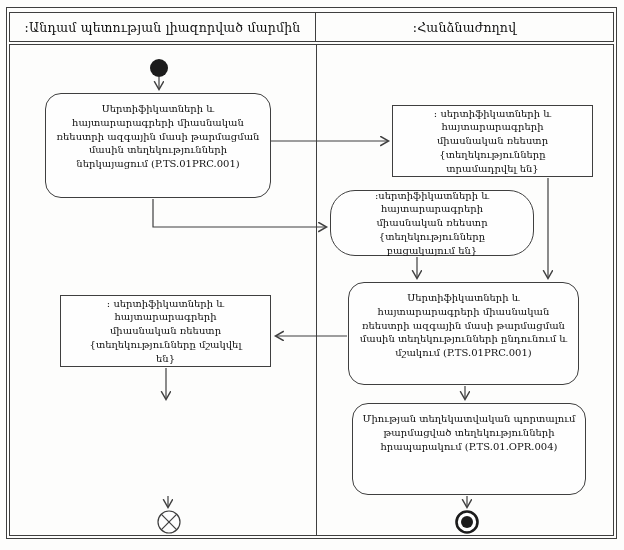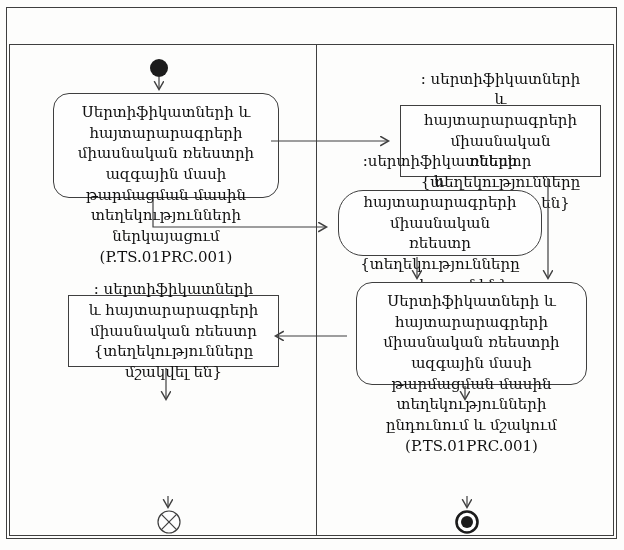--- a/index.html
+++ b/index.html
@@ -25,53 +25,58 @@
   .content-row {
     position:absolute; left:9px; top:44px; width:605px; height:492px;
     border:1px solid #3f3f3f; box-sizing:border-box;
   }
   .lane-divider {
     position:absolute; left:306px; top:0; width:1px; height:100%;
     background:#3f3f3f;
   }
   .node {
     position:absolute; border:1px solid #3f3f3f; background:#fefefe;
-    box-sizing:border-box; font-size:15px; line-height:1.38;
-    text-align:center; z-index:2;margin-left:8px;
+    box-sizing:border-box; font-size:10px; line-height:1.38;
+    text-align:center; z-index:2;
   }
   .action { border-radius:16px; padding:8px 8px 0 8px; }
   .object {
     display:flex; align-items:center; justify-content:center;
     padding:4px 19px;
   }
   .edges { position:absolute; left:0; top:0; z-index:3; pointer-events:none; }
 </style>
 </head>
 <body>
 
 <div class="canvas">
 
   <div class="frame-outer"></div>
 
+  <div class="header-row">
+    <div class="header-cell left">:Անդամ պետության լիազորված մարմին</div>
+    <div class="header-cell right">:Հանձնաժողով</div>
+  </div>
 
   <div class="content-row">
     <div class="lane-divider"></div>
   </div>
 
   <div class="node action" style="left:45px; top:93px; width:226px; height:105px;">Սերտիֆիկատների և հայտարարագրերի միասնական ռեեստրի ազգային մասի թարմացման մասին տեղեկությունների ներկայացում (P.TS.01PRC.001)</div>
 
   <div class="node object" style="left:60px; top:295px; width:211px; height:72px;">: սերտիֆիկատների և հայտարարագրերի միասնական ռեեստր {տեղեկությունները մշակվել են}</div>
 
 
   <div class="node object" style="left:392px; top:105px; width:201px; height:72px;">: սերտիֆիկատների և հայտարարագրերի միասնական ռեեստր {տեղեկությունները տրամադրվել են}</div>
 
   <div class="node object" style="left:330px; top:190px; width:204px; height:66px;border-radius:25px;">:սերտիֆիկատների և հայտարարագրերի միասնական ռեեստր {տեղեկությունները բացակայում են}</div>
 
   <div class="node action" style="left:348px; top:282px; width:231px; height:103px;">Սերտիֆիկատների և հայտարարագրերի միասնական ռեեստրի ազգային մասի թարմացման մասին տեղեկությունների ընդունում և մշակում (P.TS.01PRC.001)</div>
 
+  <div class="node action" style="left:352px; top:403px; width:234px; height:92px;">Միության տեղեկատվական պորտալում թարմացված տեղեկությունների հրապարակում (P.TS.01.OPR.004)</div>
 
   <svg class="edges" width="624" height="550" viewBox="0 0 624 550">
     <defs>
       <marker id="arr" markerWidth="9" markerHeight="9" refX="6.5" refY="4" orient="auto">
         <path d="M0,0 L7,4 L0,8" fill="none" stroke="#3f3f3f" stroke-width="1.2"></path>
       </marker>
     </defs>
 
     <circle cx="159" cy="68" r="9" fill="#1c1c1c"></circle>
     <line x1="159" y1="77" x2="159" y2="89" stroke="#3f3f3f" stroke-width="1.2" marker-end="url(#arr)"></line>

